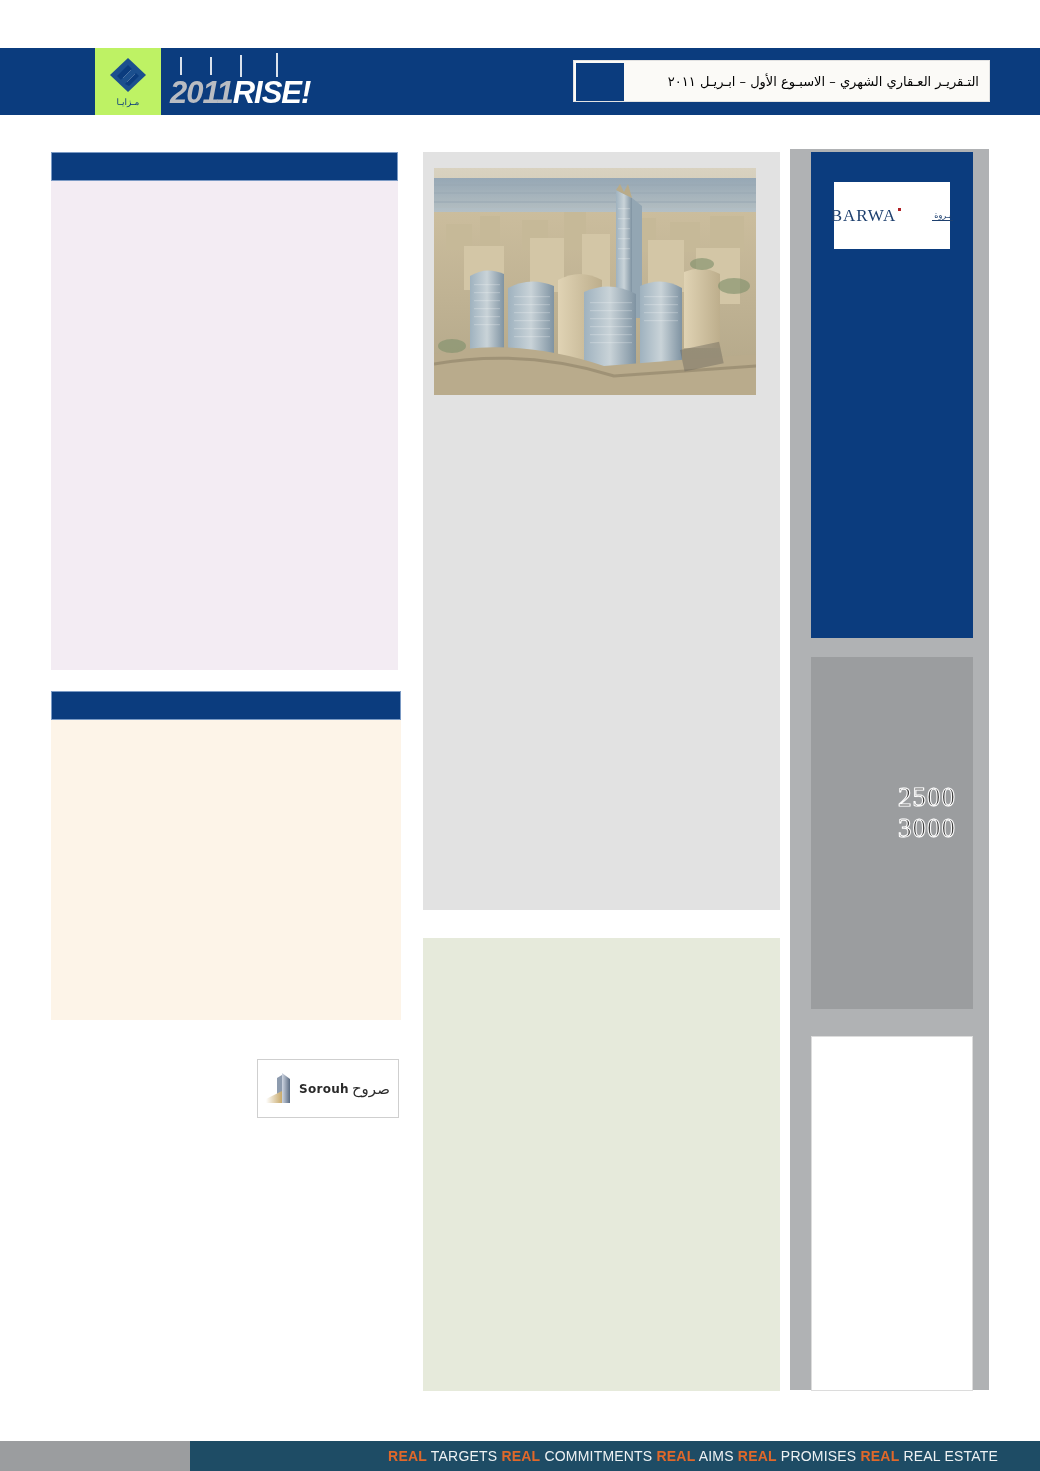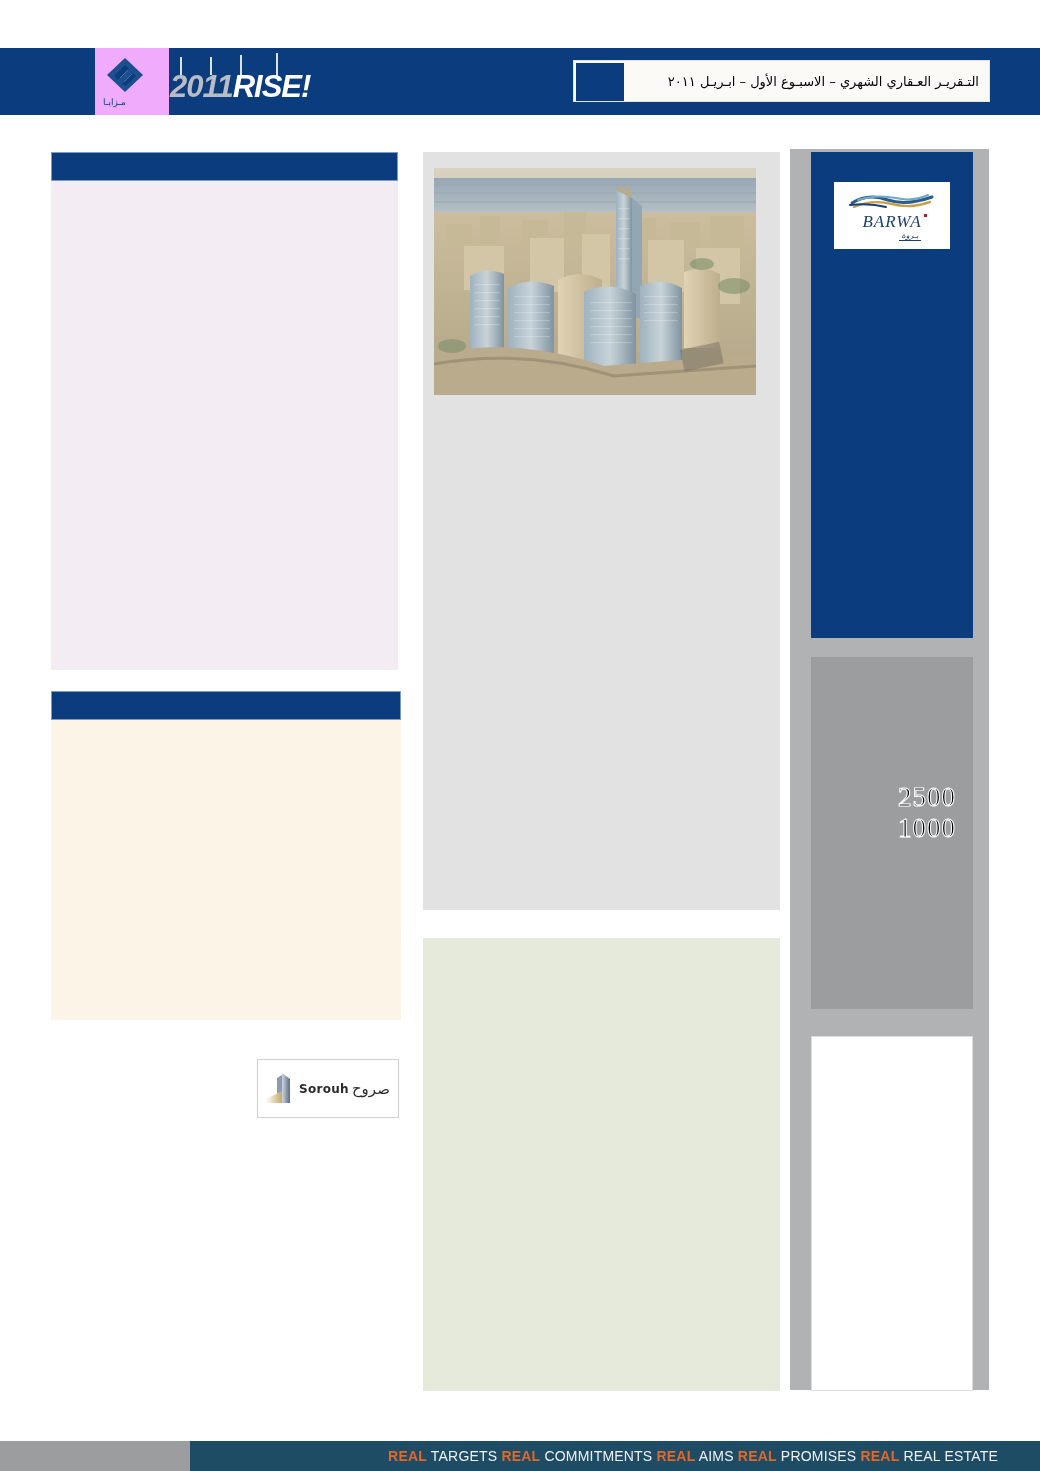--- a/index.html
+++ b/index.html
@@ -19,26 +19,25 @@
   #header-bar {
     position: absolute;
     left: 0; top: 48px;
     width: 1040px; height: 67px;
     background: #0b3c7e;
   }
   #header-logo-box {
     position: absolute;
     left: 95px; top: 48px;
     width: 66px; height: 67px;
-    background: #f0abfc;
+    background: #bef264;
     display: flex;
     flex-direction: column;
-    align-items: flex-start;
+    align-items: center;
     justify-content: center;
-    padding-left: 8px;
   }
   #mazaya-mark { width: 44px; height: 40px; display:block; }
   #mazaya-arabic {
     font-size: 9px;
     color: #0b3c7e;
     letter-spacing: 1px;
     direction: rtl;
     line-height: 10px;
     margin-top: 1px;
   }
@@ -54,21 +53,21 @@
   }
   .tick {
     position: absolute;
     top: 2px;
     width: 2px; height: 18px;
     background: #ffffff;
     opacity: .85;
   }
   #rise-word {
     position: absolute;
-    left: 0px; top: 16px;
+    left: 0px; top: 22px;
     font-size: 31px;
     font-weight: bold;
     font-style: italic;
     letter-spacing: -1px;
     line-height: 32px;
     white-space: nowrap;
     font-family: "Liberation Sans", sans-serif;
   }
   #rise-year { color: #b9bcc2; }
   #rise-rise { color: #ffffff; }
@@ -192,24 +191,23 @@
     left: 811px; top: 152px;
     width: 162px; height: 486px;
     background: #0b3c7e;
   }
   #barwa-logo-box {
     position: absolute;
     left: 834px; top: 182px;
     width: 116px; height: 67px;
     background: #ffffff;
     display: flex;
-    flex-direction: column;
+    flex-direction: row;
     align-items: center;
     justify-content: center;
-    font-style: italic;
   }
   #barwa-waves { width: 88px; height: 22px; display:block; }
   #barwa-word {
     font-family: "Liberation Serif", serif;
     font-size: 17px;
     color: #1d3f6e;
     letter-spacing: 1px;
     line-height: 18px;
     position: relative;
   }
@@ -238,21 +236,21 @@
   }
   #right-figures {
     position: absolute;
     right: 17px; top: 125px;
     text-align: right;
   }
   .figure-value {
     font-family: "Liberation Serif", serif;
     font-size: 27px;
     line-height: 31px;
-    color: #000000;
+    color: #404040;
     -webkit-text-stroke: 1px #ffffff;
     text-shadow: 0 0 1px #ffffff;
     letter-spacing: 1px;
   }
   #right-white-panel {
     position: absolute;
     left: 811px; top: 1036px;
     width: 162px; height: 355px;
     background: #ffffff;
     border: 1px solid #dcdcdc;
@@ -468,21 +466,21 @@
   <div id="barwa-word">
     <span>BARWA</span>
     <span id="barwa-dot"></span>
   </div>
   <div id="barwa-arabic">بـروة</div>
 </div>
 
 <div id="right-grey-panel">
   <div id="right-figures">
     <div class="figure-value">2500</div>
-    <div class="figure-value">1000</div>
+    <div class="figure-value">3000</div>
   </div>
 </div>
 
 <div id="right-white-panel"></div>
 
 <div id="footer-grey"></div>
 <div id="footer-band">
   <div id="footer-slogan"><span class="slogan-real">REAL</span><span> TARGETS </span><span class="slogan-real">REAL</span><span> COMMITMENTS </span><span class="slogan-real">REAL</span><span> AIMS </span><span class="slogan-real">REAL</span><span> PROMISES </span><span class="slogan-real">REAL</span><span> REAL ESTATE</span></div>
 </div>
 

